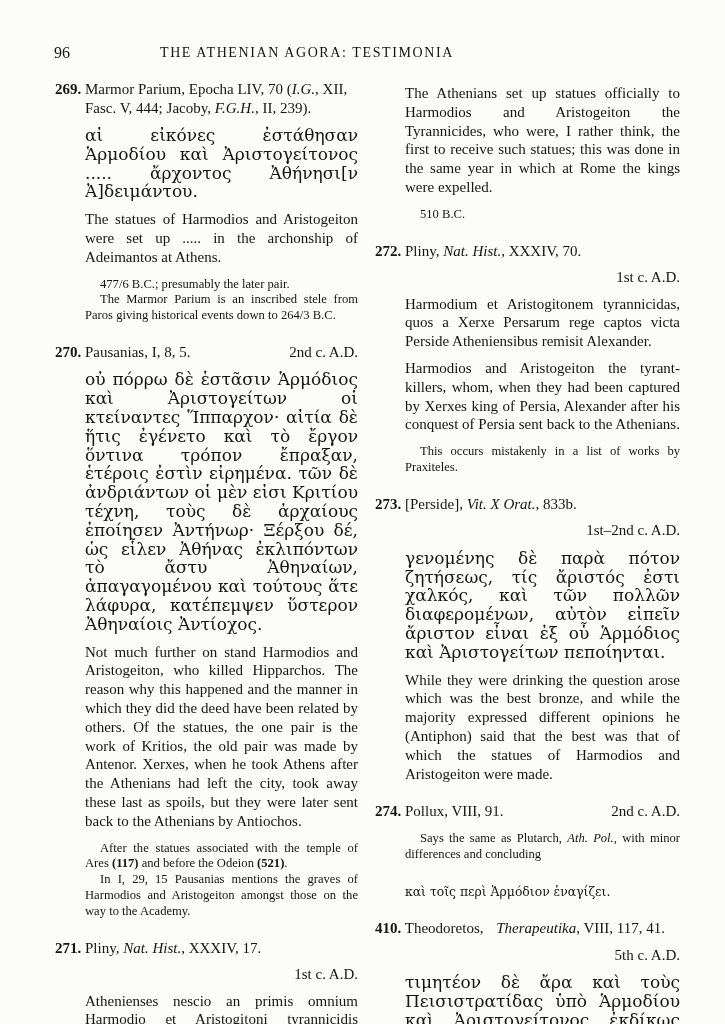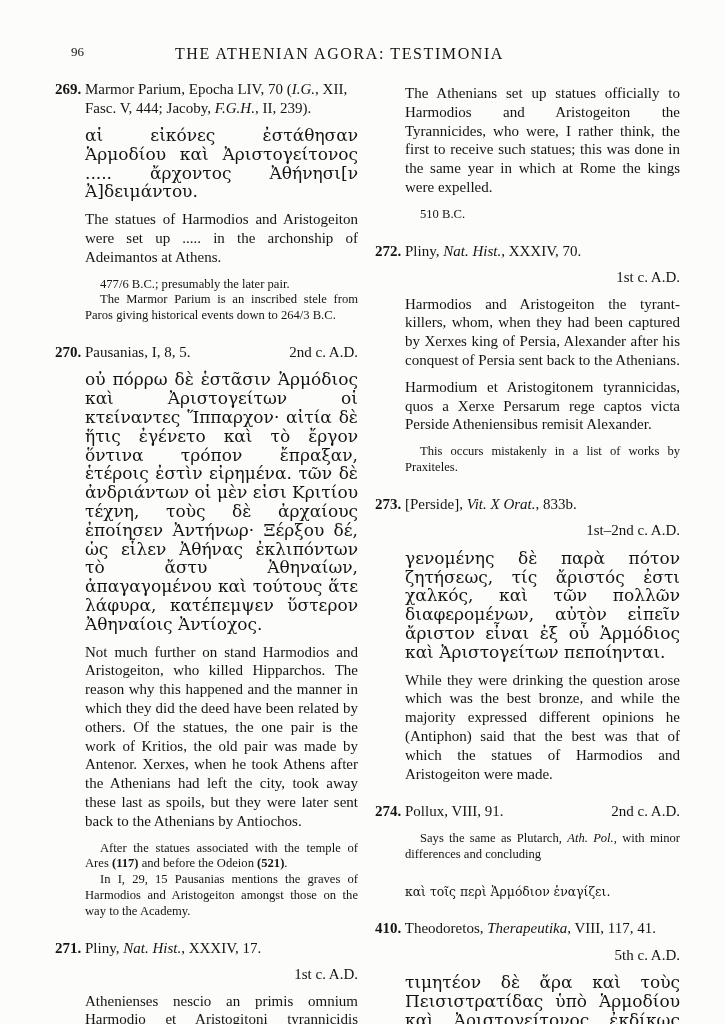--- a/index.html
+++ b/index.html
@@ -9,26 +9,26 @@
     font-family: "Liberation Serif", "DejaVu Serif", serif;
     color: #141414;
   }
   .page {
     position: relative;
     width: 725px; height: 1024px;
     background: #fcfcfb;
     overflow: hidden;
   }
   .page-number {
-    position: absolute; left: 71px; top: 44px;
-    font-size: 13px;
+    position: absolute; left: 54px; top: 44px;
+    font-size: 16px;
   }
   .running-title {
-    position: absolute; left: 175px; top: 45px;
-    font-size: 16px; letter-spacing: 1.6px;
+    position: absolute; left: 160px; top: 45px;
+    font-size: 14px; letter-spacing: 1.6px;
     white-space: nowrap;
   }
   .content {
     position: absolute; top: 80px; left: 55px;
     display: flex; gap: 17px;
   }
   .col { width: 303px; }
   .col-right { width: 305px; }
 
   .entry { margin-bottom: 19px; }
@@ -113,22 +113,22 @@
       <section class="entry">
         <p class="para" style="margin-top:4px">The Athenians set up statues officially to Harmodios and Aristogeiton the Tyrannicides, who were, I rather think, the first to receive such statues; this was done in the same year in which at Rome the kings were expelled.</p>
         <div class="note">
           <p><span>510 B.C.</span></p>
         </div>
       </section>
 
       <section class="entry">
         <p class="head"><span class="num">272.</span> <span><span>Pliny, </span><span style="font-style: italic;">Nat. Hist.</span><span>, XXXIV, 70.</span></span></p>
         <p class="date-line">1st c. A.D.</p>
+        <p class="para">Harmodium et Aristogitonem tyrannicidas, quos a Xerxe Persarum rege captos victa Perside Atheniensibus remisit Alexander.</p>
         <p class="para">Harmodios and Aristogeiton the tyrant-killers, whom, when they had been captured by Xerxes king of Persia, Alexander after his conquest of Persia sent back to the Athenians.</p>
-        <p class="para">Harmodium et Aristogitonem tyrannicidas, quos a Xerxe Persarum rege captos victa Perside Atheniensibus remisit Alexander.</p>
         <div class="note">
           <p><span>This occurs mistakenly in a list of works by Praxiteles.</span></p>
         </div>
       </section>
 
       <section class="entry">
         <p class="head"><span class="num">273.</span> <span><span>[Perside], </span><span style="font-style: italic;">Vit. X Orat.</span><span>, 833b.</span></span></p>
         <p class="date-line">1st–2nd c. A.D.</p>
         <p class="greek">γενομένης δὲ παρὰ πότον ζητήσεως, τίς ἄριστός ἐστι χαλκός, καὶ τῶν πολλῶν διαφερομένων, αὐτὸν εἰπεῖν ἄριστον εἶναι ἐξ οὗ Ἁρμόδιος καὶ Ἀριστογείτων πεποίηνται.</p>
         <p class="para">While they were drinking the question arose which was the best bronze, and while the majority expressed different opinions he (Antiphon) said that the best was that of which the statues of Harmodios and Aristogeiton were made.</p>
@@ -136,20 +136,20 @@
 
       <section class="entry">
         <p class="head"><span class="date-inline">2nd c. A.D.</span><span class="num">274.</span> <span><span>Pollux, VIII, 91.</span></span></p>
         <div class="note">
           <p><span>Says the same as Plutarch, </span><span style="font-style: italic;">Ath. Pol.</span><span>, with minor differences and concluding</span></p>
           <p class="greek-note">καὶ τοῖς περὶ Ἁρμόδιον ἐναγίζει.</p>
         </div>
       </section>
 
       <section class="entry">
-        <p class="head"><span class="num">410.</span> <span><span>Theodoretos, </span><span style="font-style: italic;">Therapeutika</span><span>, VIII, 117, 41.</span></span></p>
+        <p class="head"><span class="num">410.</span> <span><span>Theodoretos, </span><span style="font-style: italic; margin-left: 9px;">Therapeutika</span><span>, VIII, 117, 41.</span></span></p>
         <p class="date-line">5th c. A.D.</p>
         <p class="greek">τιμητέον δὲ ἄρα καὶ τοὺς Πεισιστρατίδας ὑπὸ Ἁρμοδίου καὶ Ἀριστογείτονος ἐκδίκως ἀναιρε-</p>
       </section>
 
     </div>
   </div>
 </div>
 
 </body></html>

